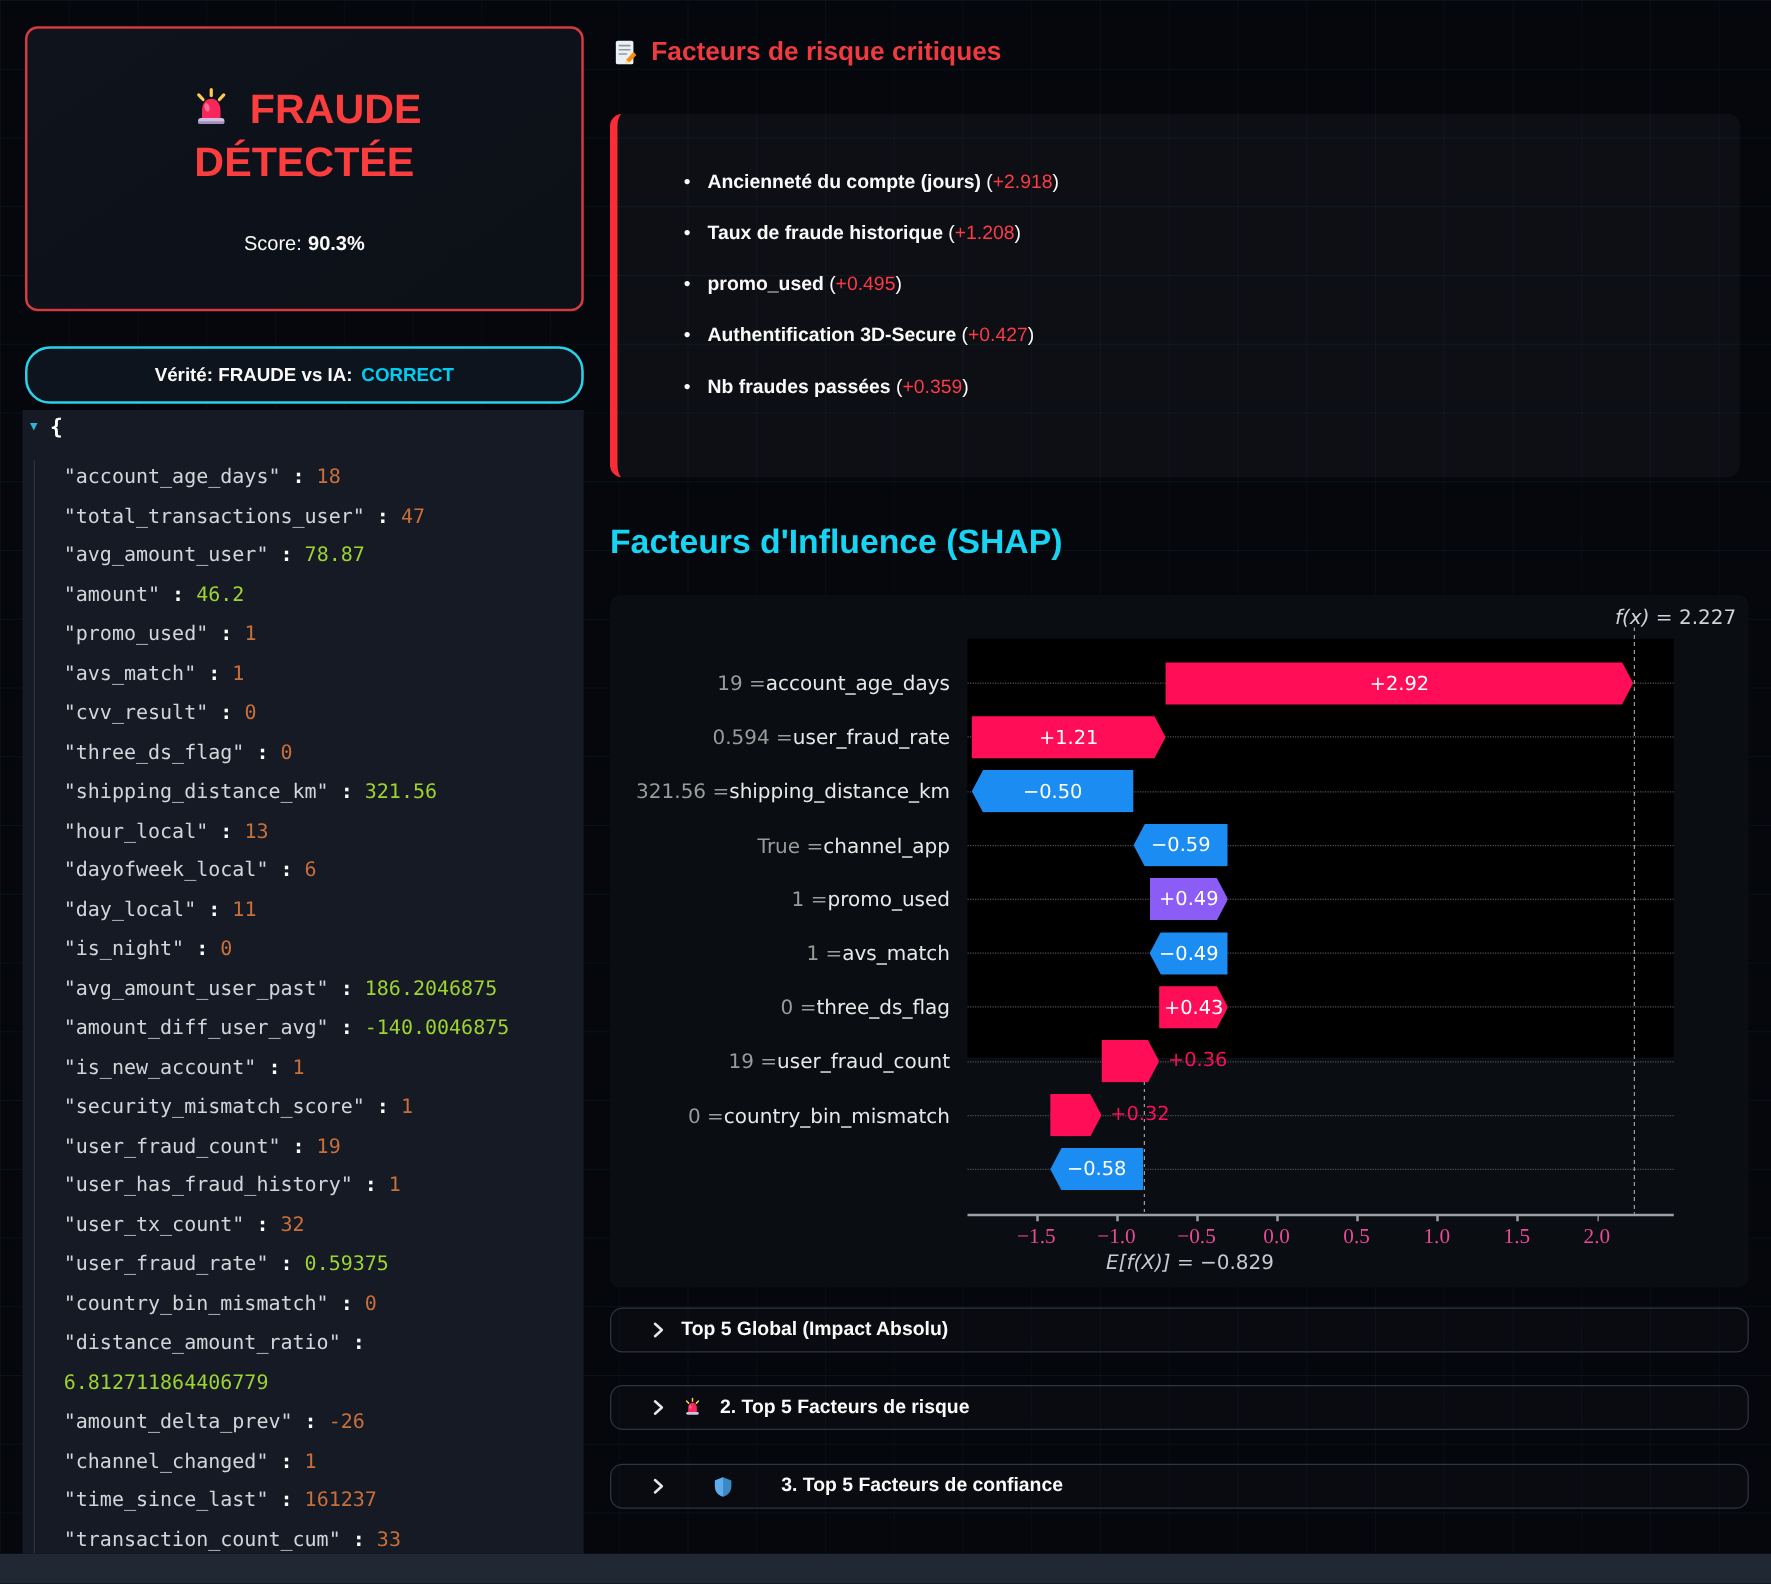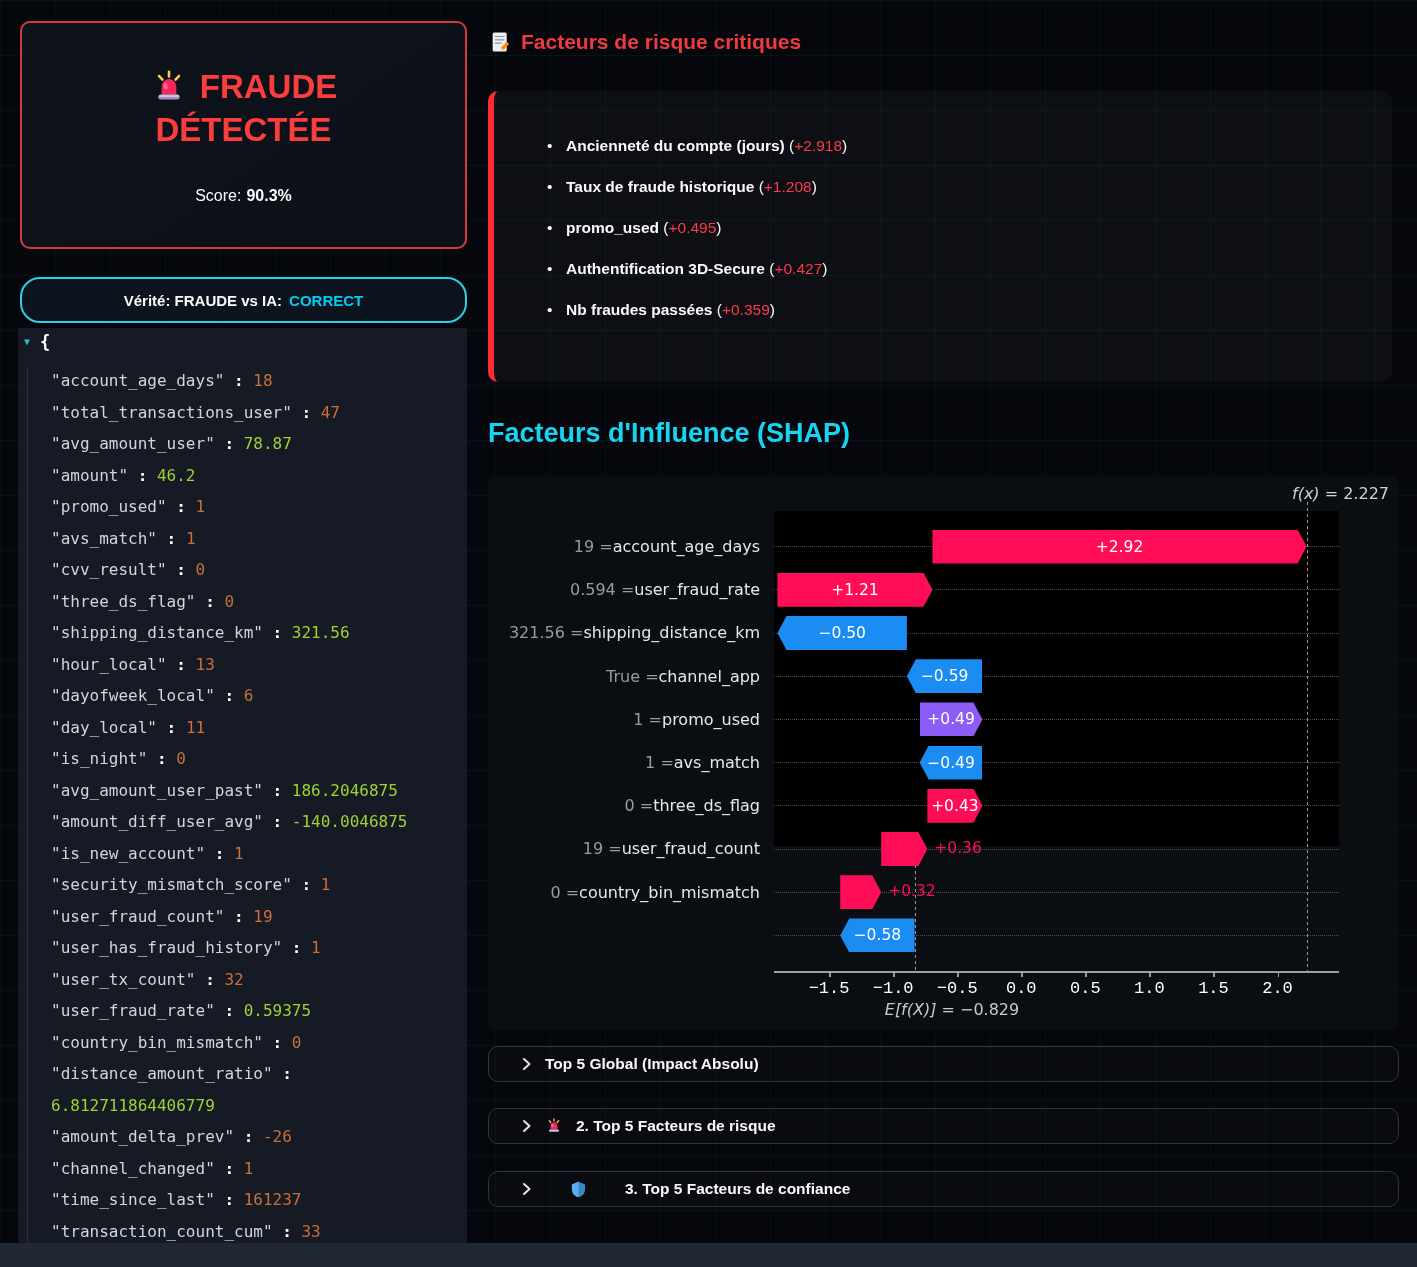--- a/index.html
+++ b/index.html
@@ -67,21 +67,21 @@
   .barlab{font-family:"DejaVu Sans", sans-serif;font-size:15.5px;color:#ffffff;white-space:nowrap;}
   .outlab{position:absolute;font-family:"DejaVu Sans", sans-serif;font-size:15.5px;white-space:nowrap;}
   .feat-labels{position:absolute;left:0;top:35px;width:272px;height:460px;}
   .frow{position:absolute;right:0;height:43.2px;width:100%;display:flex;align-items:center;
     justify-content:flex-end;font-family:"DejaVu Sans", sans-serif;font-size:16px;white-space:nowrap;}
   .fval{color:#9b9b9b;}
   .fname{color:#e8e8e8;}
   .x-axis{position:absolute;left:286px;top:495px;width:565px;height:1.5px;background:#9aa0a6;}
   .tickstub{position:absolute;top:496px;width:1.5px;height:5px;background:#9aa0a6;}
   .ticklab{position:absolute;top:503px;width:50px;text-align:center;
-    font-family:Liberation Mono, monospace;font-size:17px;color:#ffffff;}
+    font-family:Liberation Serif, serif;font-size:17px;color:#ec4899;}
   .exp-label{position:absolute;left:364px;top:524px;width:200px;text-align:center;
     font-family:"DejaVu Sans", sans-serif;font-size:16px;color:#c7cbd1;}
   .dash-line{position:absolute;width:1px;
     background-image:repeating-linear-gradient(#bdbdbd 0 3px, transparent 3px 6px);opacity:.8;}
   .fx-line{left:819px;top:26px;height:469px;}
   .base-line{left:427px;top:35px;height:460px;}
 
   .expander{left:488px;width:911px;height:36px;box-sizing:border-box;
     background:rgba(200,215,235,0.025);border:1px solid #2e3540;border-radius:10px;
     display:flex;align-items:center;gap:13px;padding:0 32px;cursor:pointer;}

